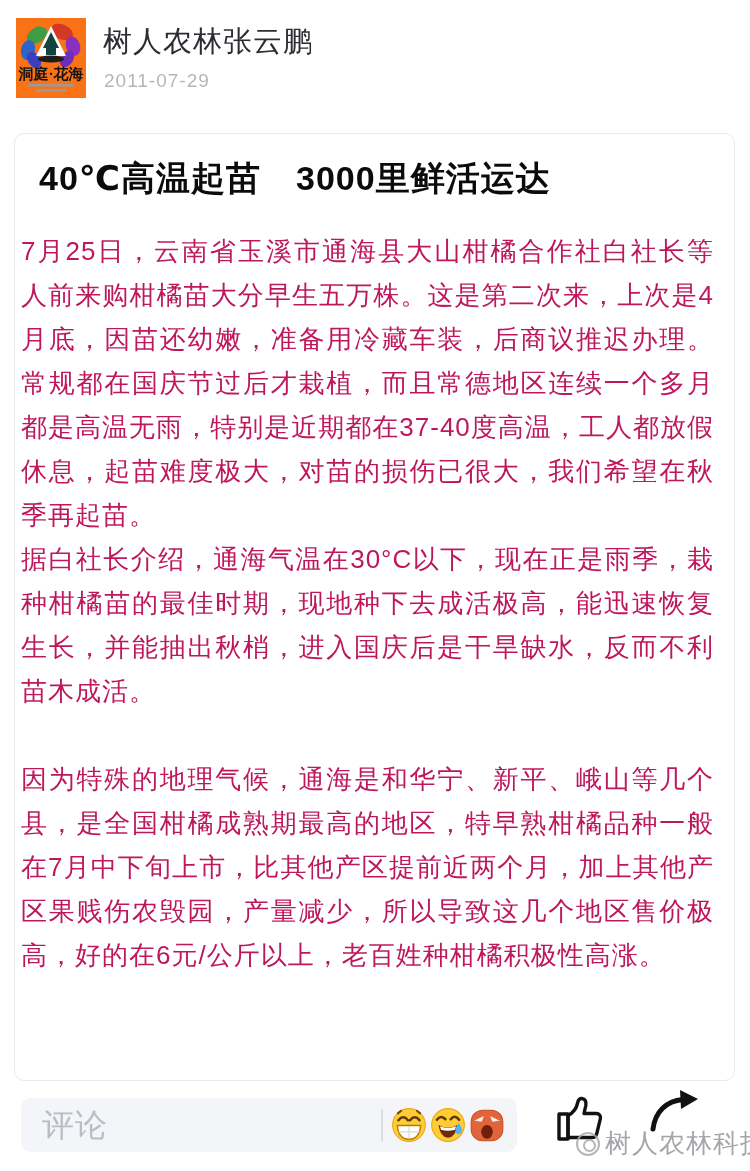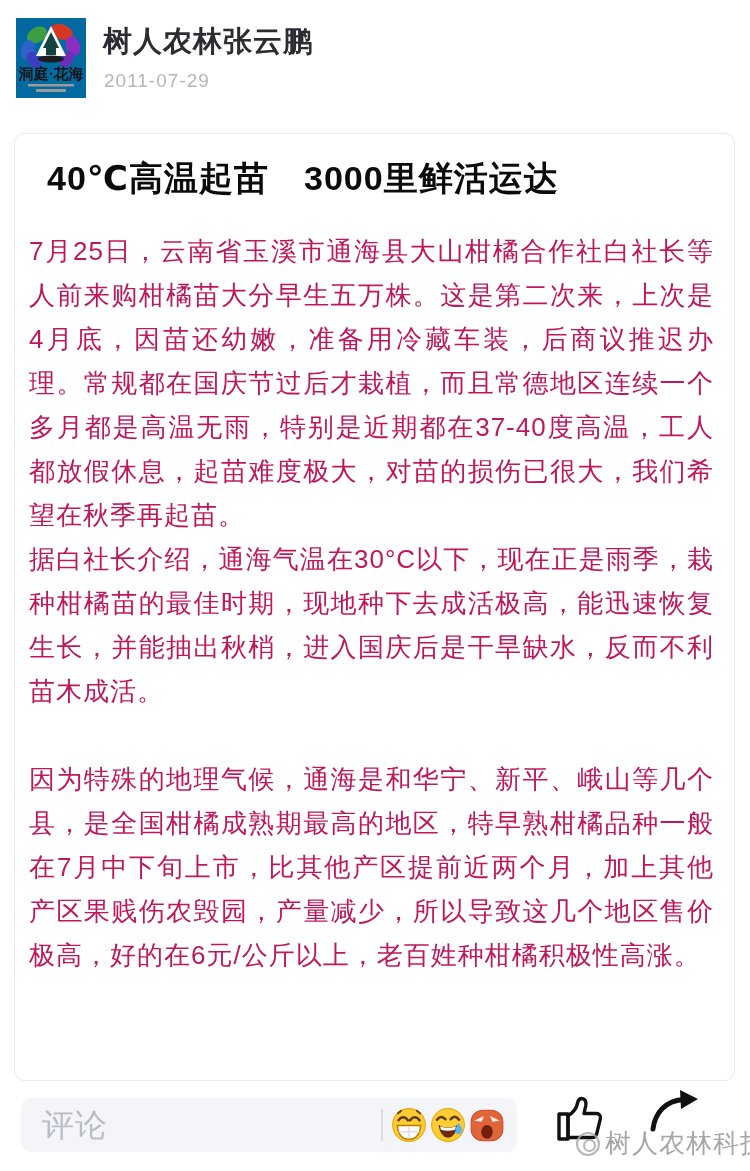--- a/index.html
+++ b/index.html
@@ -10,43 +10,43 @@
     height: 1171px;
     background: #ffffff;
     overflow: hidden;
     font-family: "Liberation Sans", "DejaVu Sans", sans-serif;
   }
 
   
   .avatar {
     position: absolute; left: 16px; top: 18px;
     width: 70px; height: 80px;
-    background: #0369a1;
+    background: #f97316;
     cursor: pointer;
   }
   .username {
     position: absolute; left: 103px; top: 22px;
-    font-size: 29px; font-weight: 700; color: #2c2c33;
+    font-size: 29px; font-weight: 400; color: #2c2c33;
     letter-spacing: 1px;
     cursor: pointer;
     text-align: center;
   }
   .post-date {
     position: absolute; left: 104px; top: 70px;
     font-size: 19px; color: #b5b5bd; letter-spacing: 1px;
   }
 
   
   .card {
     position: absolute; left: 14px; top: 133px;
     width: 721px; height: 948px;
     background: #ffffff;
     border: 1px solid #e9e9e9;
     border-radius: 10px;
-    padding: 20px 20px 0 14px;
+    padding: 20px 20px 0 6px;
   }
   .post-title {
     margin: 2px 0 27px 18px;
     font-size: 34px; font-weight: 700; color: #0b0b0b;
     letter-spacing: 1px;
     white-space: pre-wrap;
   }
   .card p {
     font-size: 26px; line-height: 44px; color: #be185d;
     letter-spacing: 1px;

